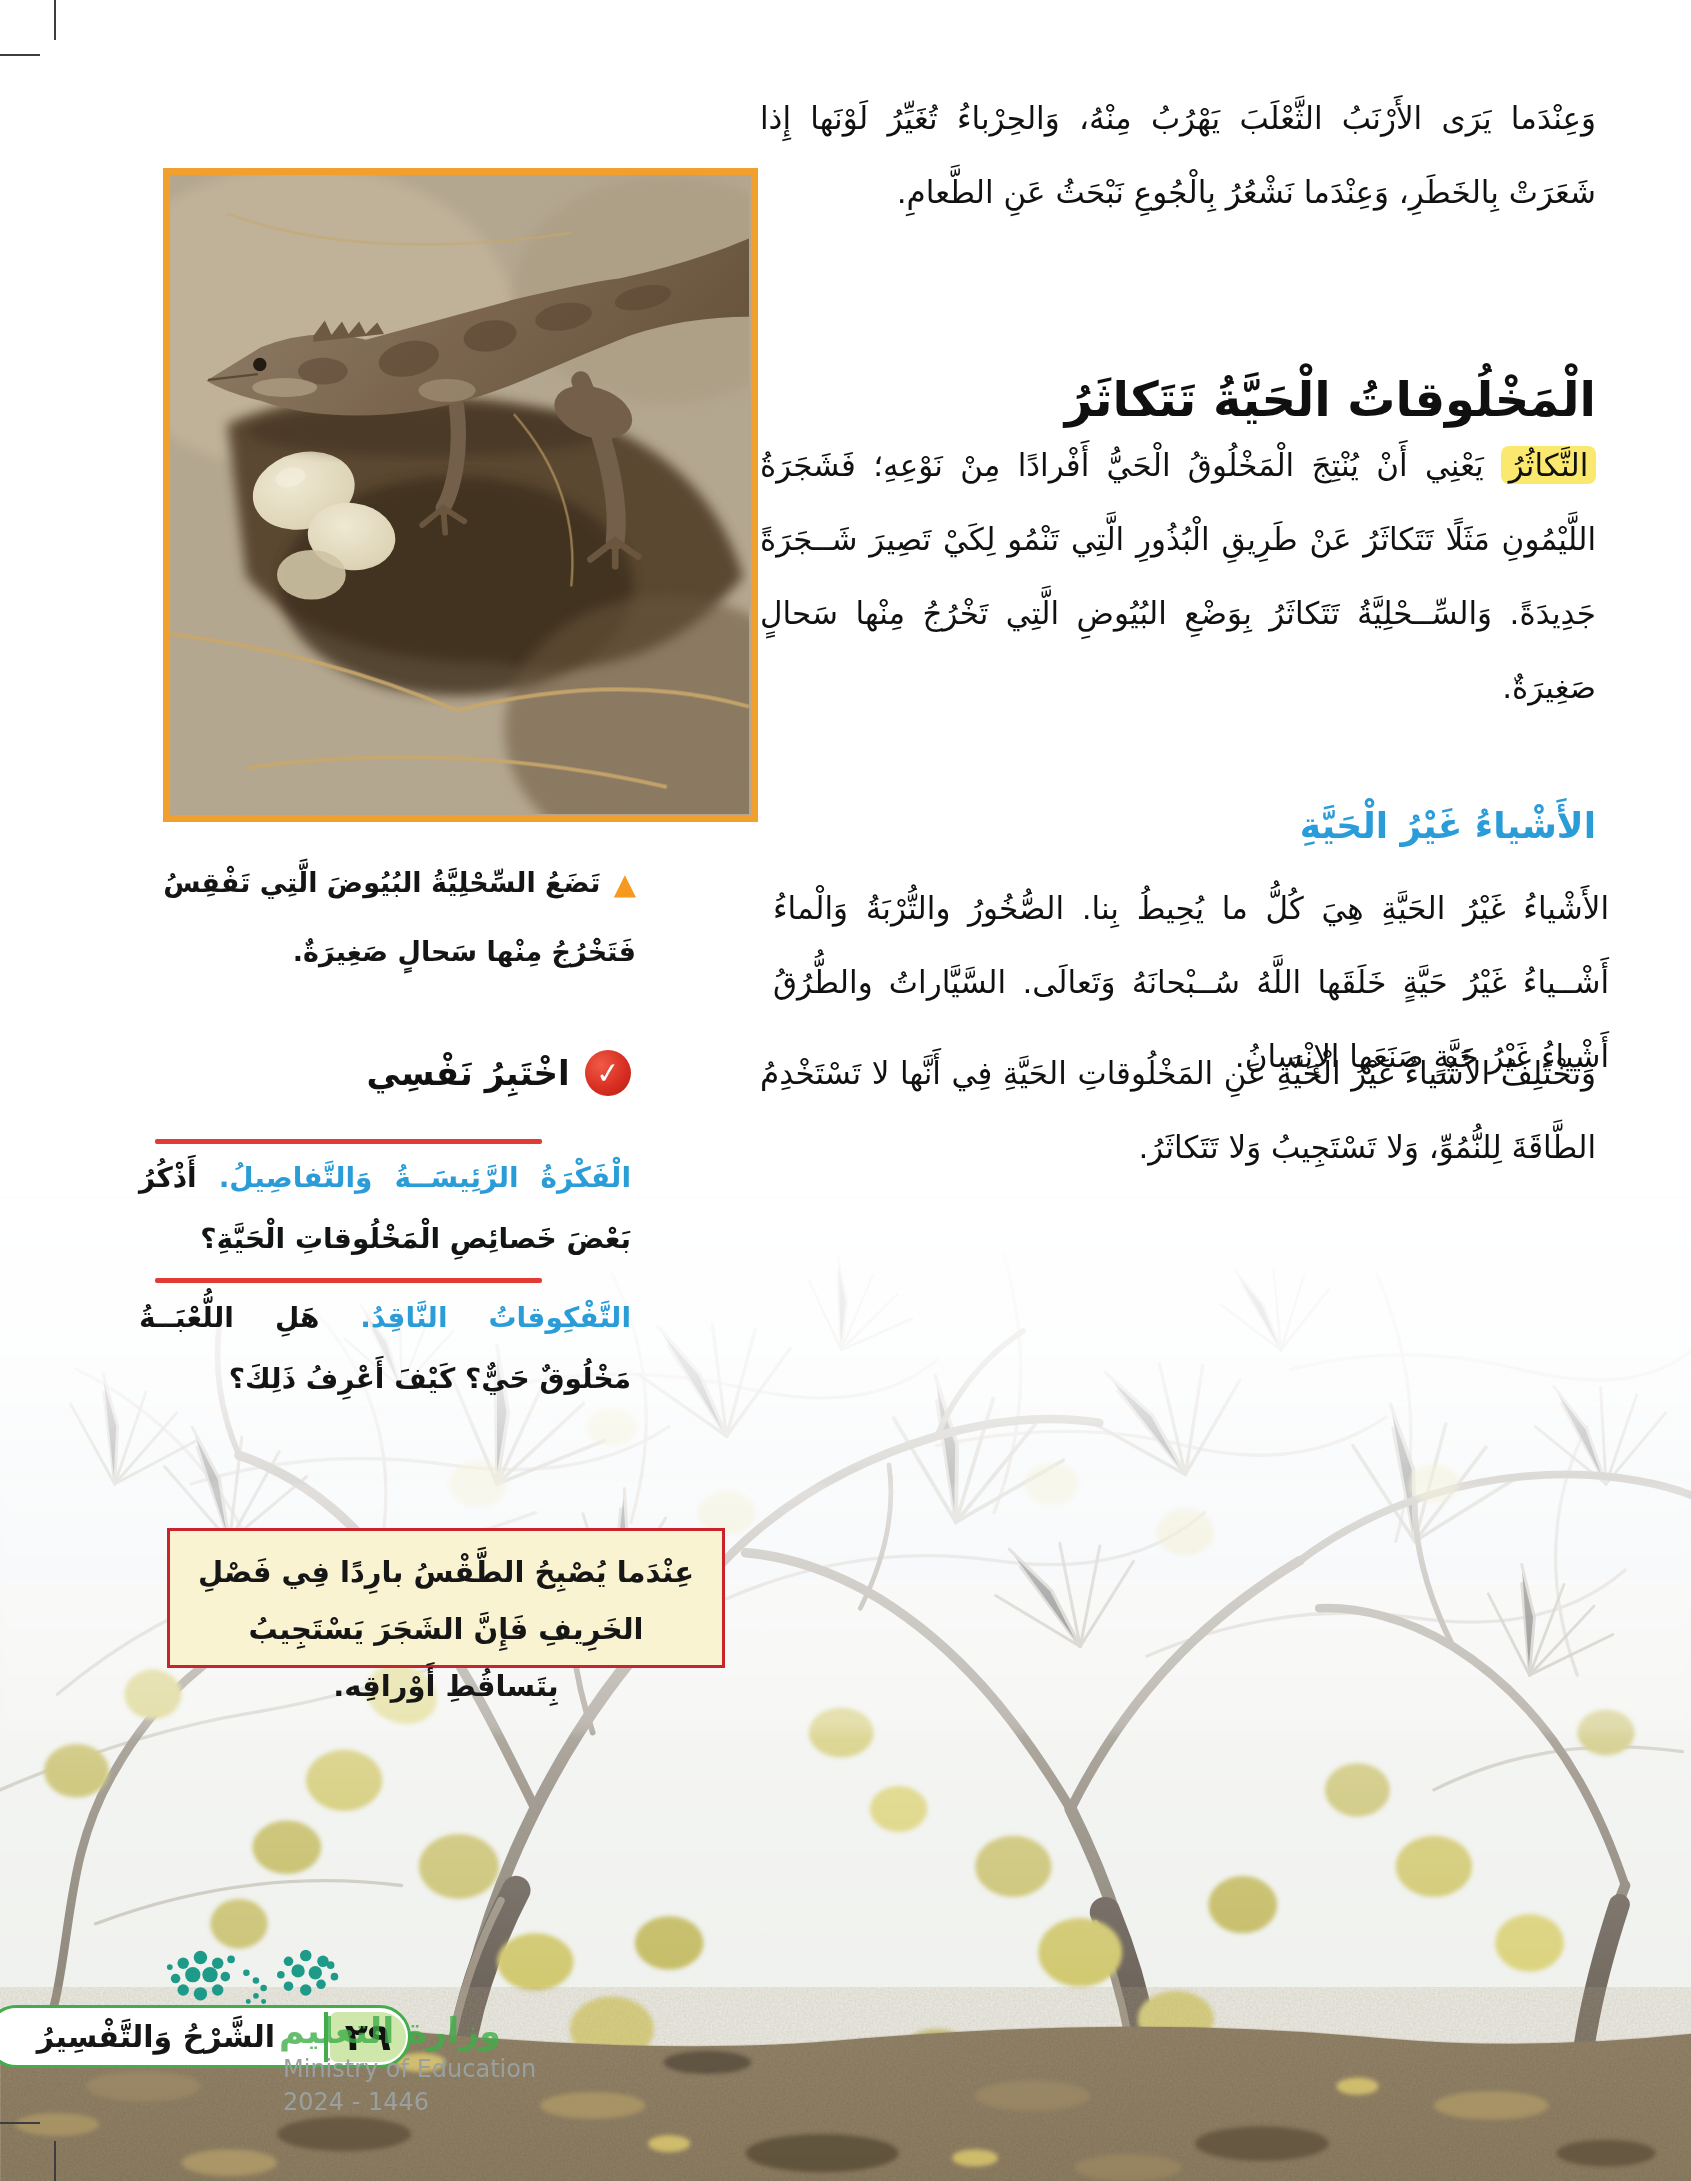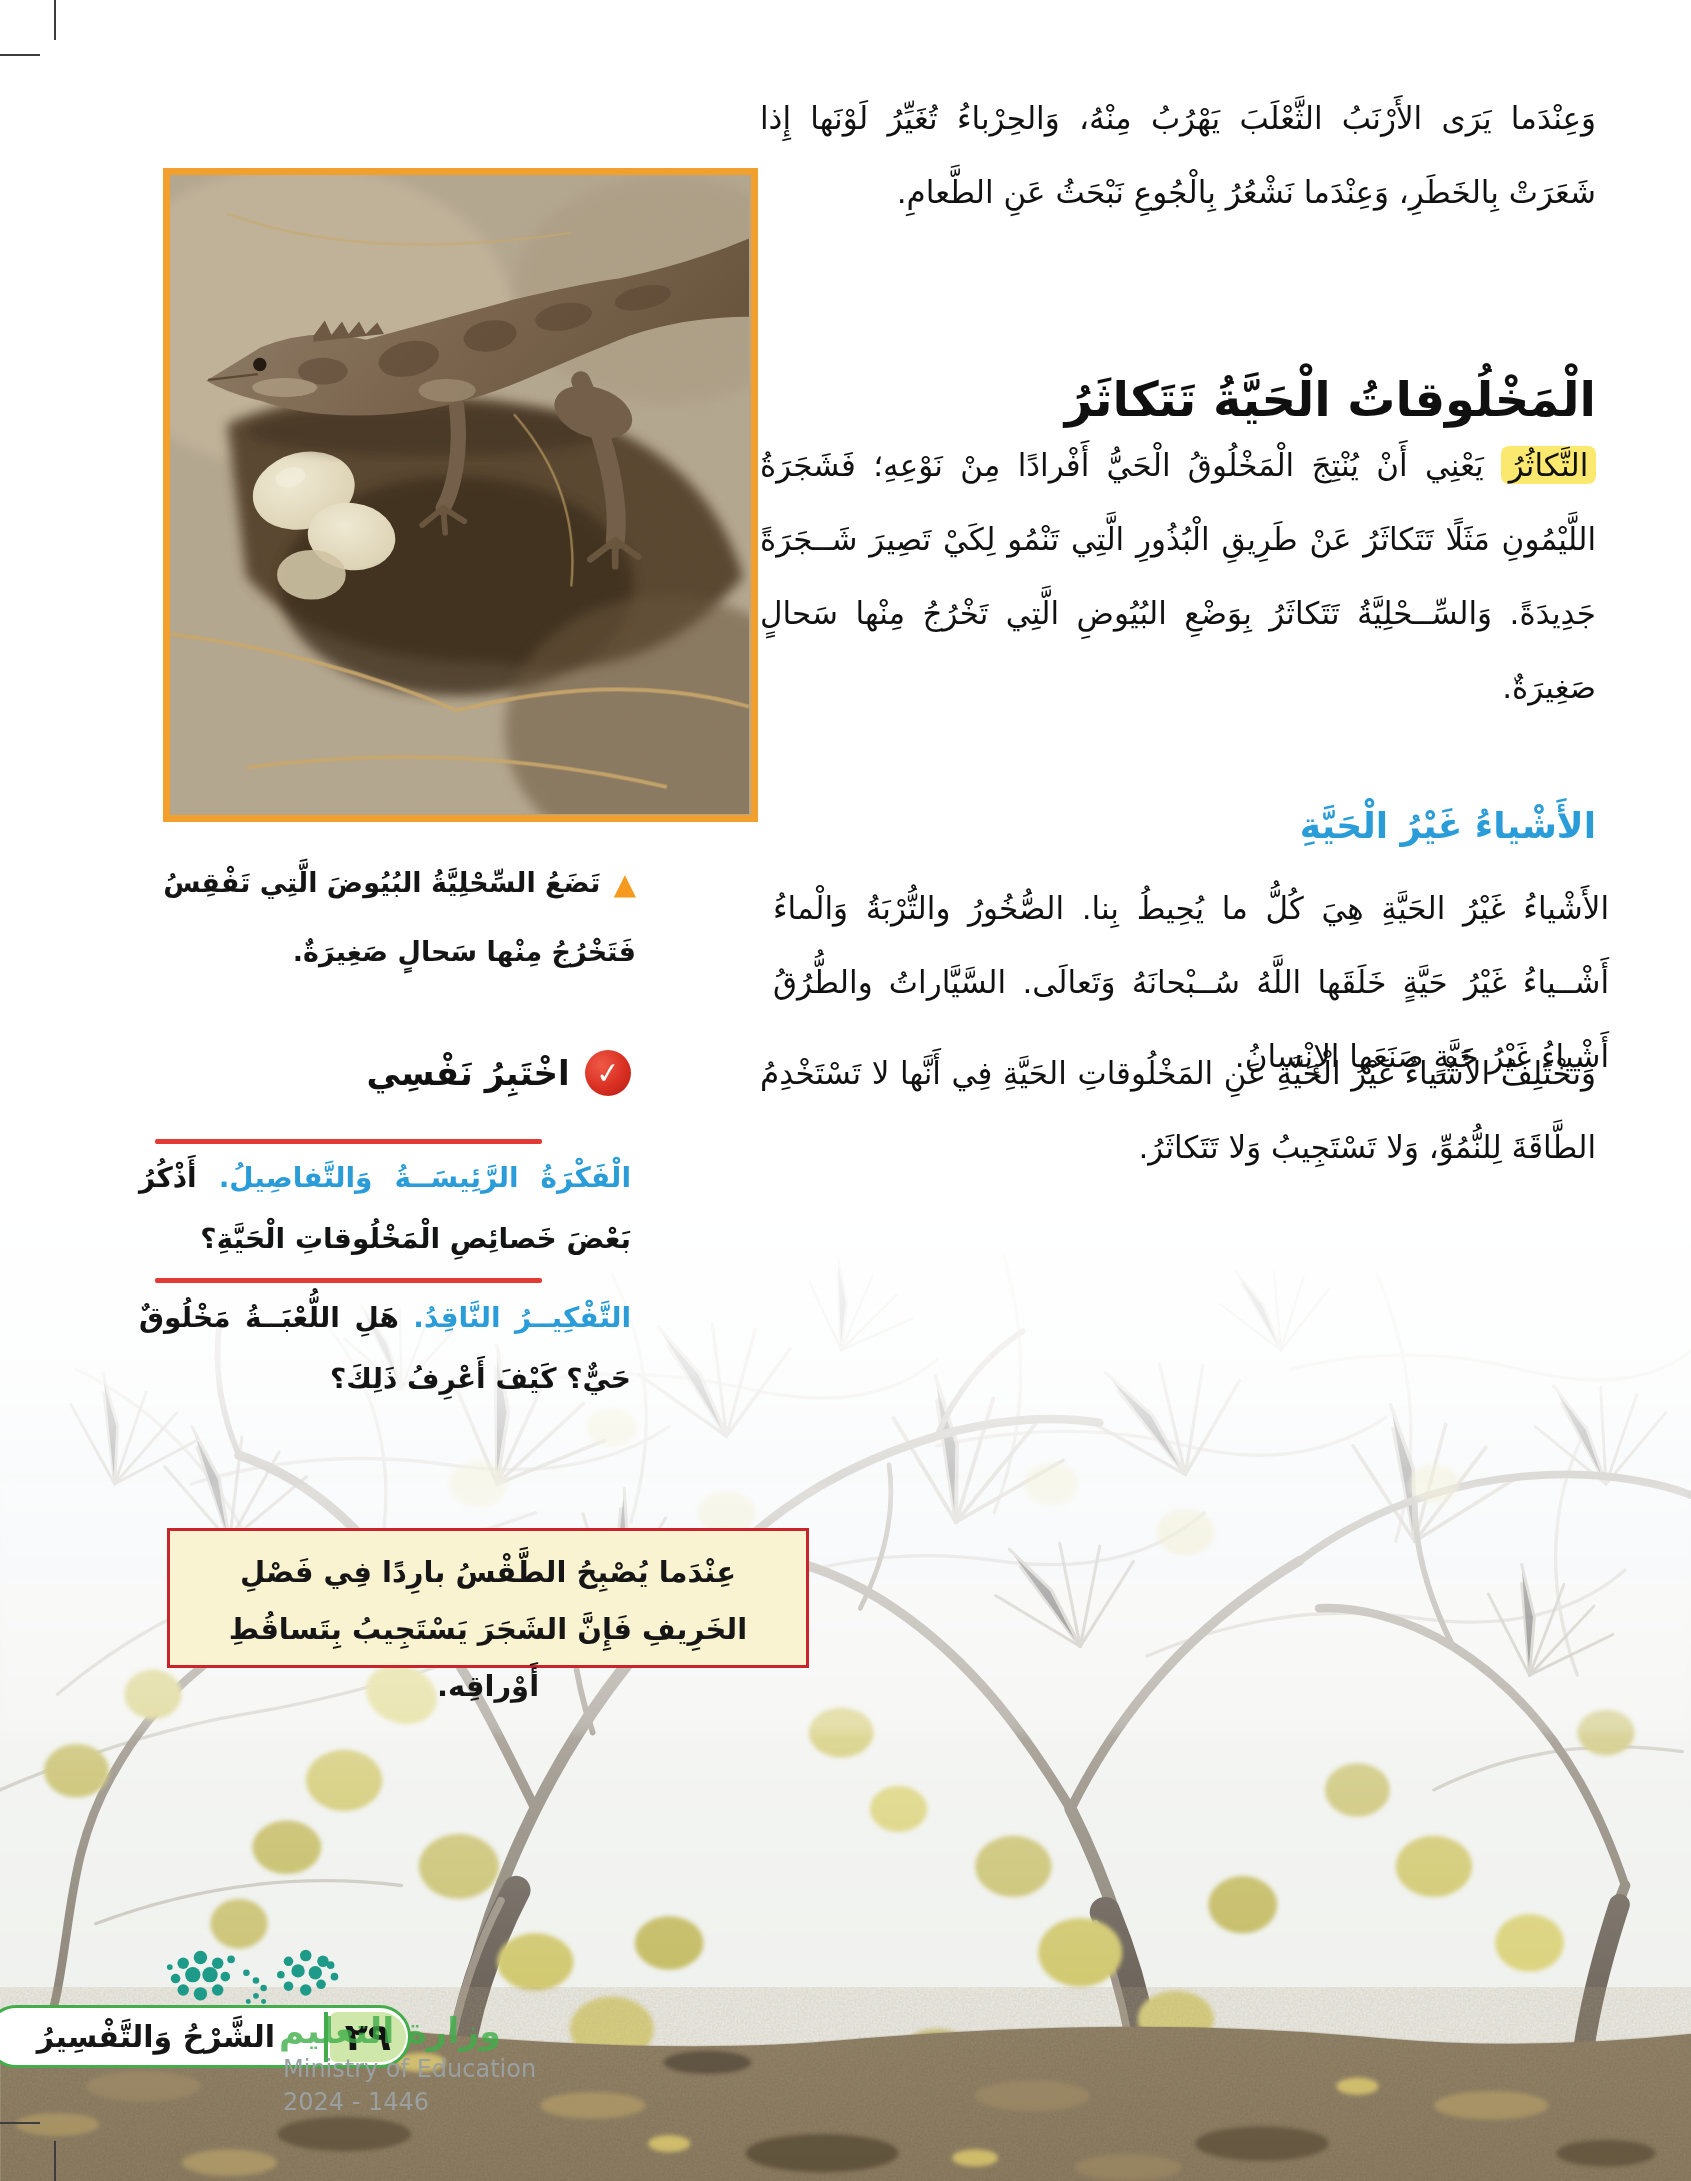--- a/index.html
+++ b/index.html
@@ -313,23 +313,23 @@
       </span>
     <span class="selftest-title">اخْتَبِرُ نَفْسِي</span>
   </div>
 
   <div class="redline" style="left:155px;top:1139px;width:387px;"></div>
 
   <p class="abs ar qitem" style="left:139px;top:1147px;width:492px;margin:0;"><span class="qlabel">الْفَكْرَةُ الرَّئِيسَــةُ وَالتَّفاصِيلُ.</span><span> أَذْكُرُ بَعْضَ خَصائِصِ الْمَخْلُوقاتِ الْحَيَّةِ؟</span></p>
 
   <div class="redline" style="left:155px;top:1278px;width:387px;"></div>
 
-  <p class="abs ar qitem" style="left:139px;top:1287px;width:492px;margin:0;"><span class="qlabel">التَّفْكِيــرُ النَّاقِدُ.</span><span> هَلِ اللُّعْبَــةُ مَخْلُوقٌ حَيٌّ؟ كَيْفَ أَعْرِفُ ذَلِكَ؟</span></p>
-
-  <div class="abs ar callout" style="left:167px;top:1528px;width:642px;height:140px;">
+  <p class="abs ar qitem" style="left:139px;top:1287px;width:492px;margin:0;"><span class="qlabel">التَّفْكِوقاتُ النَّاقِدُ.</span><span> هَلِ اللُّعْبَــةُ مَخْلُوقٌ حَيٌّ؟ كَيْفَ أَعْرِفُ ذَلِكَ؟</span></p>
+
+  <div class="abs ar callout" style="left:167px;top:1528px;width:558px;height:140px;">
     <span>عِنْدَما يُصْبِحُ الطَّقْسُ بارِدًا فِي فَصْلِ الخَرِيفِ فَإِنَّ الشَجَرَ يَسْتَجِيبُ بِتَساقُطِ أَوْراقِه.</span>
   </div>
 
   <svg class="abs" style="left:164px;top:1946px;z-index:6;" width="182" height="67" viewBox="0 0 190 70">
     <g fill="#1e9a88">
       <circle cx="20" cy="18" r="6"></circle>
         <circle cx="38" cy="12" r="7"></circle>
         <circle cx="56" cy="18" r="6"></circle>
       <circle cx="12" cy="34" r="5"></circle>
         <circle cx="30" cy="30" r="8"></circle>

